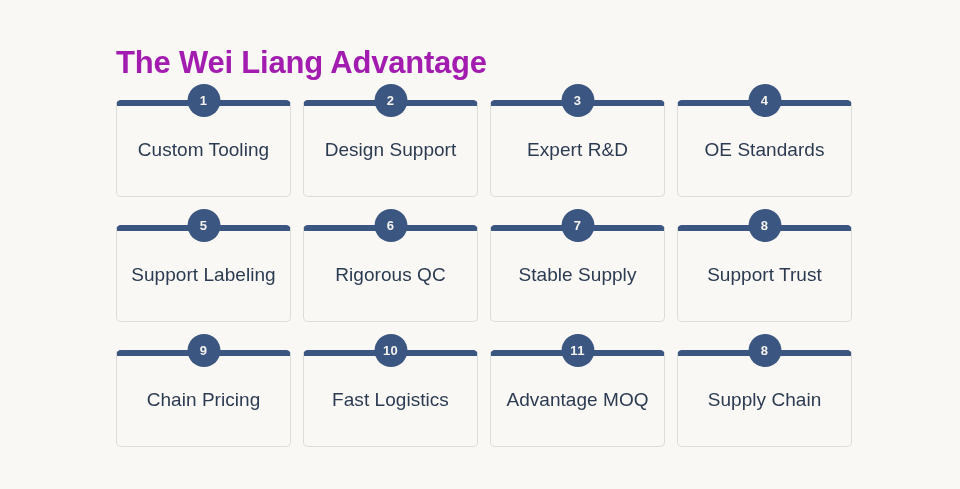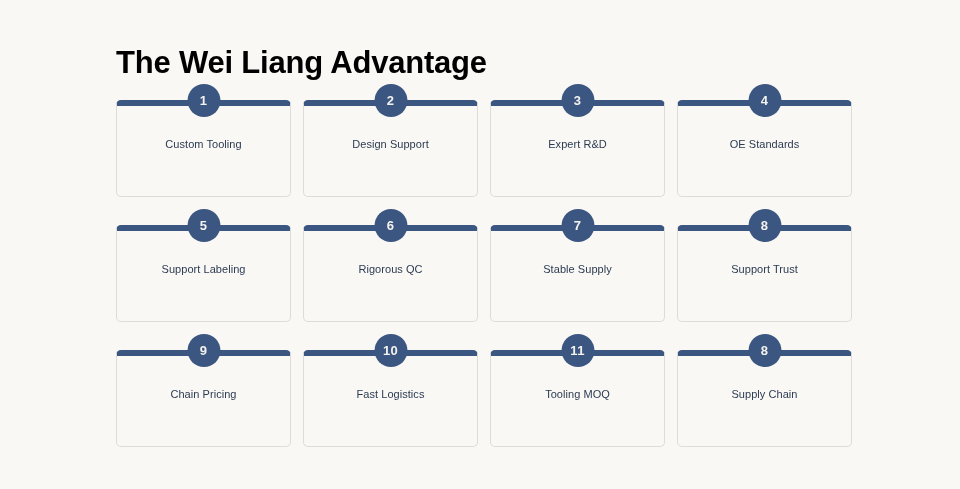--- a/index.html
+++ b/index.html
@@ -19,21 +19,21 @@
     height: 489px;
     box-sizing: border-box;
   }
   .page-title {
     position: absolute;
     left: 116px;
     top: 22px;
     font-size: 31px;
     font-weight: bold;
     letter-spacing: -0.2px;
-    color: #000000;
+    color: #a21caf;
     line-height: 1.3;
     white-space: nowrap;
   }
   .card-grid {
     position: absolute;
     left: 116px;
     top: 100px;
     width: 736px;
     display: grid;
     grid-template-columns: repeat(4, 1fr);
@@ -47,21 +47,21 @@
     background: #faf8f4;
     border: 1px solid #dedcd7;
     border-top: 6px solid #3b5681;
     border-radius: 5px;
     display: flex;
     align-items: flex-start;
     justify-content: center;
     padding-top: 32px;
   }
   .card-label {
-    font-size: 11px;
+    font-size: 19px;
     color: #2b3b52;
     line-height: 1.25;
     letter-spacing: 0.05px;
   }
   .card-badge {
     position: absolute;
     top: -22px;
     left: 50%;
     transform: translateX(-50%);
     width: 33px;
@@ -132,21 +132,21 @@
       <span class="card-label">Chain Pricing</span>
     </div>
 
     <div class="card">
       <span class="card-badge">10</span>
       <span class="card-label">Fast Logistics</span>
     </div>
 
     <div class="card">
       <span class="card-badge">11</span>
-      <span class="card-label">Tooling MOQ</span>
+      <span class="card-label">Advantage MOQ</span>
     </div>
 
     <div class="card">
       <span class="card-badge">8</span>
       <span class="card-label">Supply Chain</span>
     </div>
 
   </div>
 </div>
 

